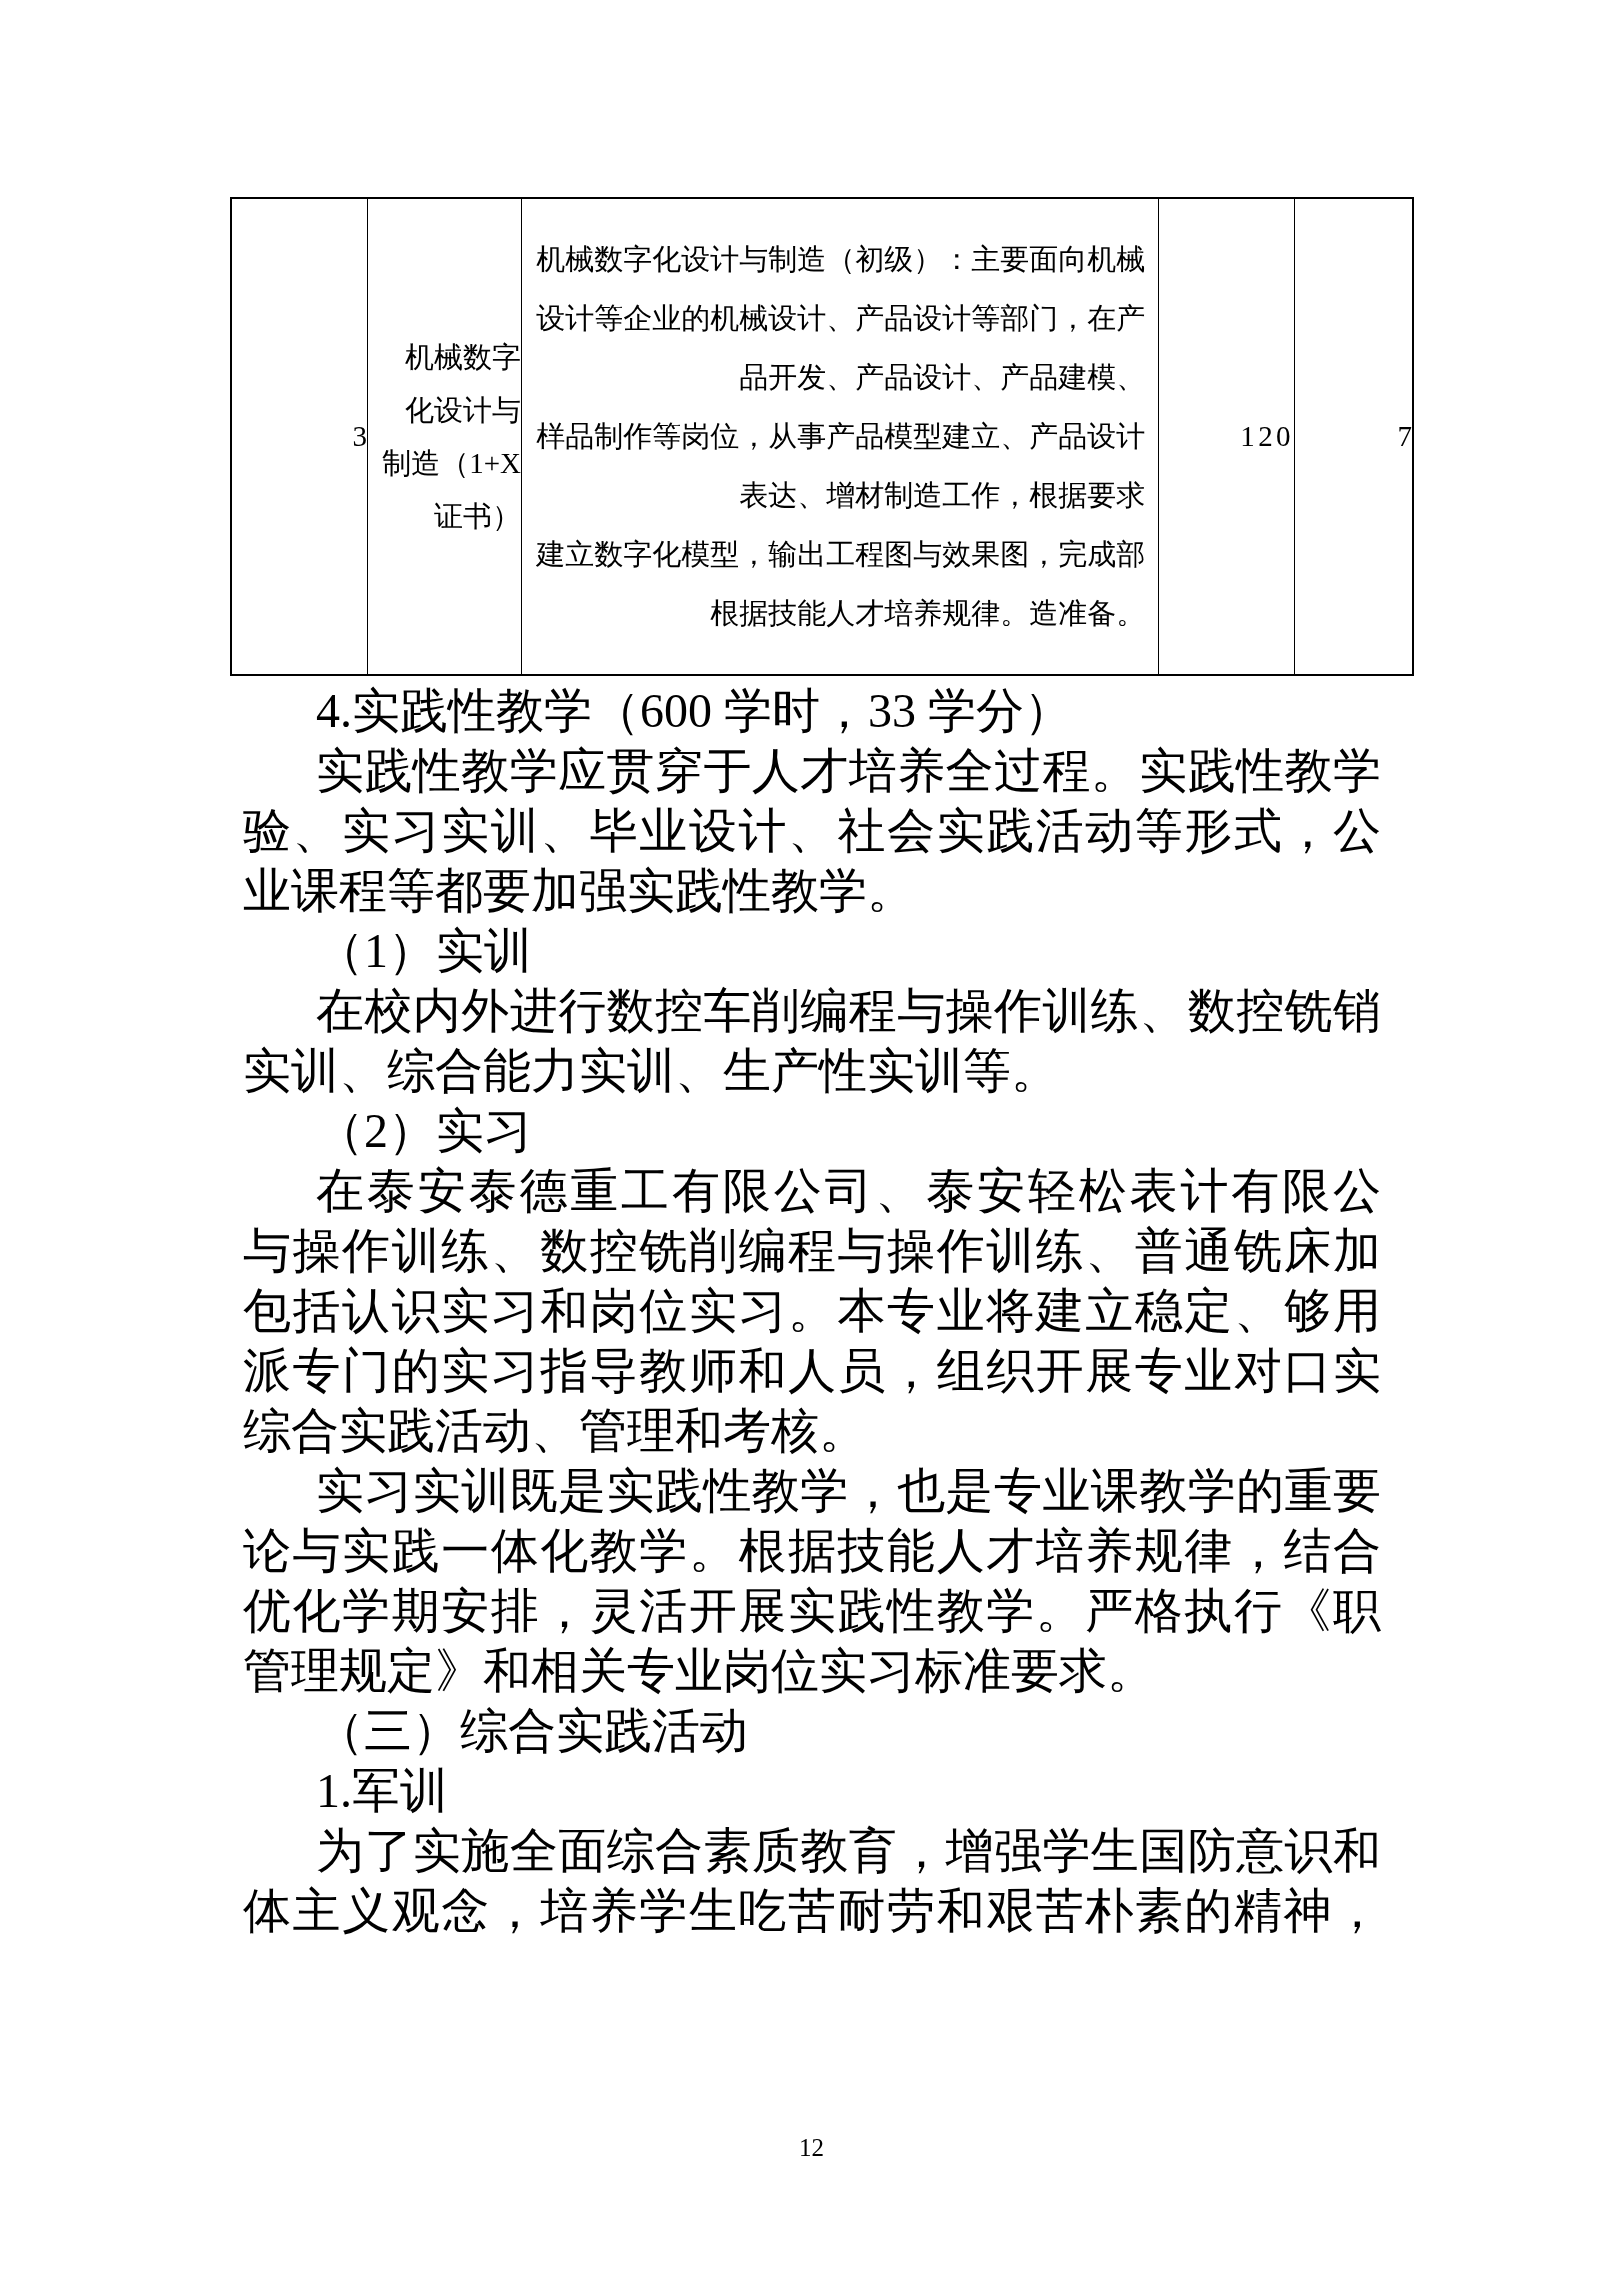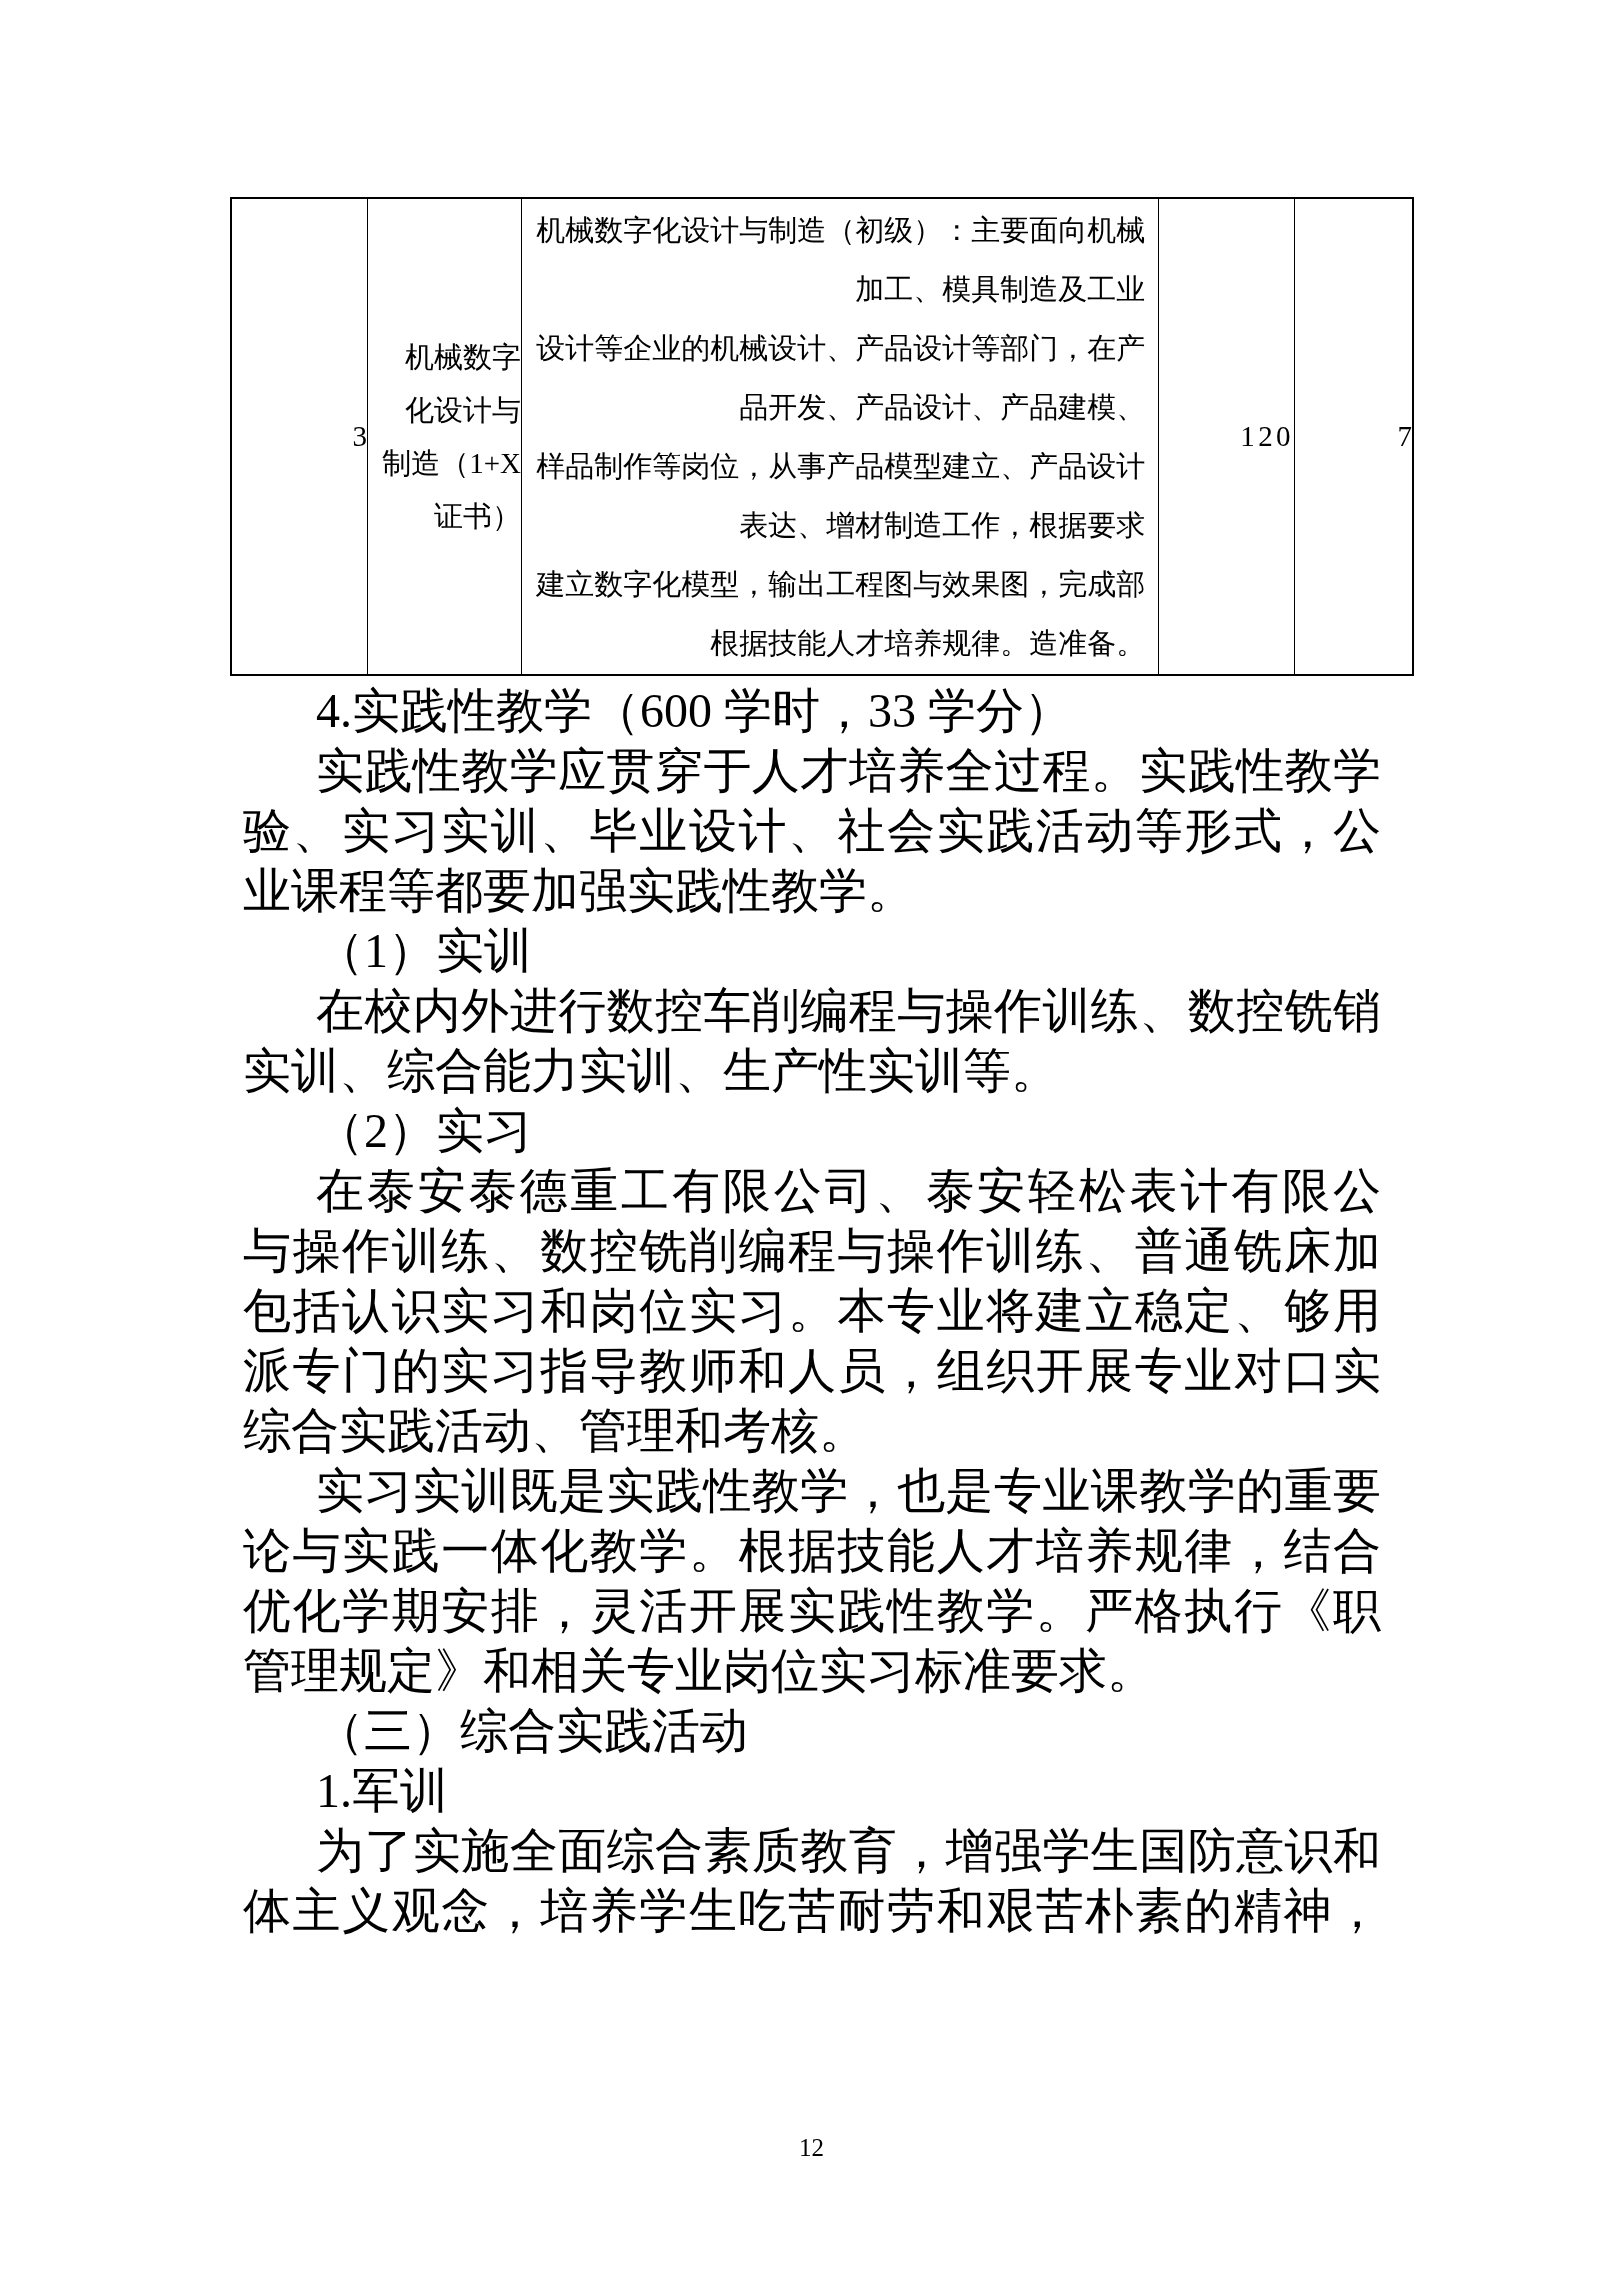--- a/index.html
+++ b/index.html
@@ -89,21 +89,20 @@
       <span>3</span>
     </div>
     <div class="cell col-course">
       <div class="course-line">机械数字</div>
       <div class="course-line">化设计与</div>
       <div class="course-line">制造（1+X</div>
       <div class="course-line">证书）</div>
     </div>
     <div class="cell col-desc">
       <div class="desc-line full">机械数字化设计与制造（初级）：主要面向机械</div>
-      <div class="desc-line">加工、模具制造及工业</div>
       <div class="desc-line full">设计等企业的机械设计、产品设计等部门，在产</div>
       <div class="desc-line">品开发、产品设计、产品建模、</div>
       <div class="desc-line full">样品制作等岗位，从事产品模型建立、产品设计</div>
       <div class="desc-line">表达、增材制造工作，根据要求</div>
       <div class="desc-line full">建立数字化模型，输出工程图与效果图，完成部</div>
       <div class="desc-line">根据技能人才培养规律。造准备。</div>
     </div>
     <div class="cell col-hours">
       <span>120</span>
     </div>

